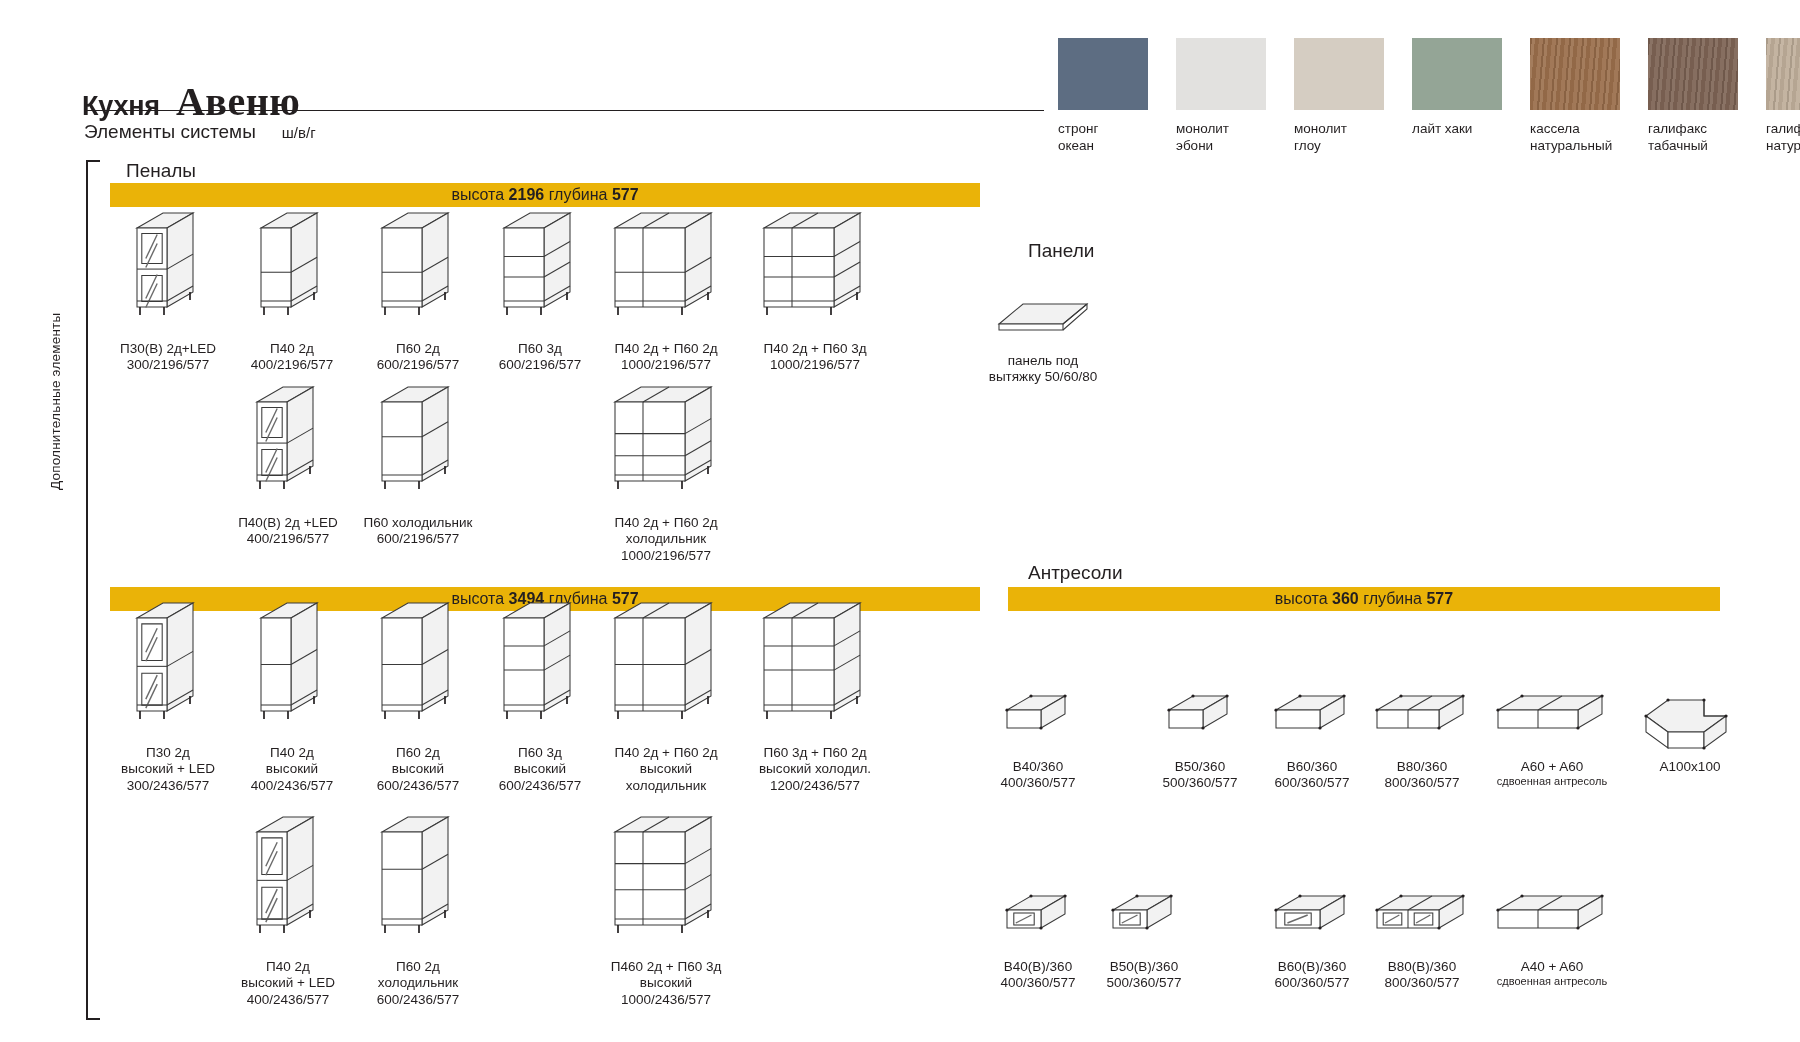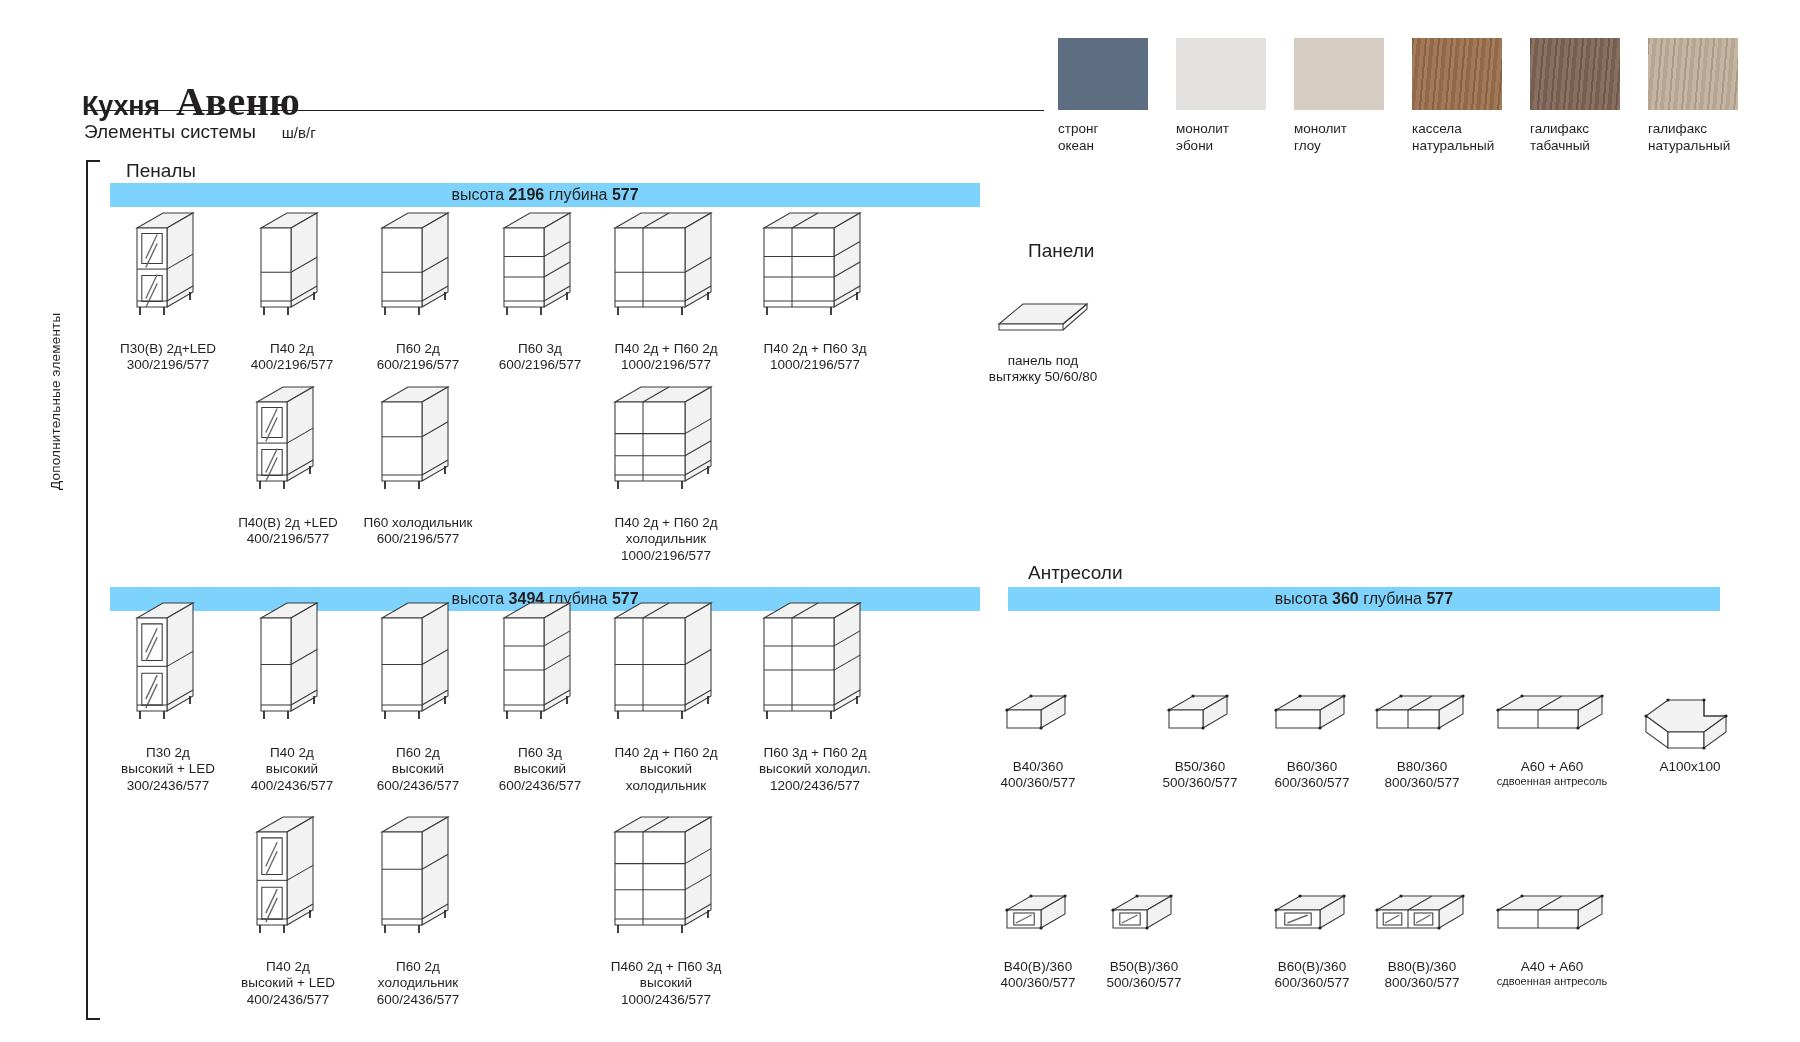--- a/index.html
+++ b/index.html
@@ -32,21 +32,21 @@
   .side-bracket { position: absolute; left: 86px; top: 160px; width: 14px; height: 860px;
                   border-left: 2px solid #231f20; border-top: 2px solid #231f20; border-bottom: 2px solid #231f20; }
   .side-vertical-label { position: absolute; left: 48px; top: 490px;
       transform: rotate(-90deg); transform-origin: left top;
       white-space: nowrap; font-size: 13.5px; letter-spacing: 0.2px; }
 
   
   .sec-title { position: absolute; font-size: 19px; margin-left: 16px; }
 
   
-  .band { position: absolute; height: 24px; background: #7dd3fc; display: flex; align-items: center; justify-content: center; }
+  .band { position: absolute; height: 24px; background: #eab308; display: flex; align-items: center; justify-content: center; }
   .band-text { font-size: 16px; }
   .band-text b { font-weight: bold; }
 
   
   .item { position: absolute; text-align: center; }
   .item-art { height: 112px; display: flex; align-items: flex-end; justify-content: center; }
   .item-art.small { height: 56px; align-items: center; }
   .item-label { font-size: 13.5px; line-height: 1.22; font-weight: normal; margin-top: 7px; white-space: pre-line; }
   .item-dims { font-size: 13.5px; line-height: 1.22; }
   .item-sub { font-size: 11px; line-height: 1.22; }
@@ -81,20 +81,24 @@
       </div>
       <div class="swatch">
         <div class="swatch-chip" style="background: rgb(226, 225, 223);"></div>
         <div class="swatch-label" style="white-space: pre-line;">монолит
 эбони</div>
       </div>
       <div class="swatch">
         <div class="swatch-chip" style="background: rgb(213, 205, 194);"></div>
         <div class="swatch-label" style="white-space: pre-line;">монолит
 глоу</div>
+      </div>
+      <div class="swatch">
+        <div class="swatch-chip" style="background: rgb(148, 165, 150);"></div>
+        <div class="swatch-label" style="white-space: pre-line;">лайт хаки</div>
       </div>
       <div class="swatch">
         <div class="swatch-chip" style="background: repeating-linear-gradient(95deg, rgba(0, 0, 0, 0.11) 0px, rgba(0, 0, 0, 0.11) 2px, rgba(255, 255, 255, 0.1) 2px, rgba(255, 255, 255, 0.1) 5px, rgba(0, 0, 0, 0.05) 5px, rgba(0, 0, 0, 0.05) 9px, rgba(255, 255, 255, 0.07) 9px, rgba(255, 255, 255, 0.07) 13px) rgb(154, 110, 75);"></div>
         <div class="swatch-label" style="white-space: pre-line;">кассела
 натуральный</div>
       </div>
       <div class="swatch">
         <div class="swatch-chip" style="background: repeating-linear-gradient(95deg, rgba(0, 0, 0, 0.11) 0px, rgba(0, 0, 0, 0.11) 2px, rgba(255, 255, 255, 0.1) 2px, rgba(255, 255, 255, 0.1) 5px, rgba(0, 0, 0, 0.05) 5px, rgba(0, 0, 0, 0.05) 9px, rgba(255, 255, 255, 0.07) 9px, rgba(255, 255, 255, 0.07) 13px) rgb(125, 99, 84);"></div>
         <div class="swatch-label" style="white-space: pre-line;">галифакс
 табачный</div>

